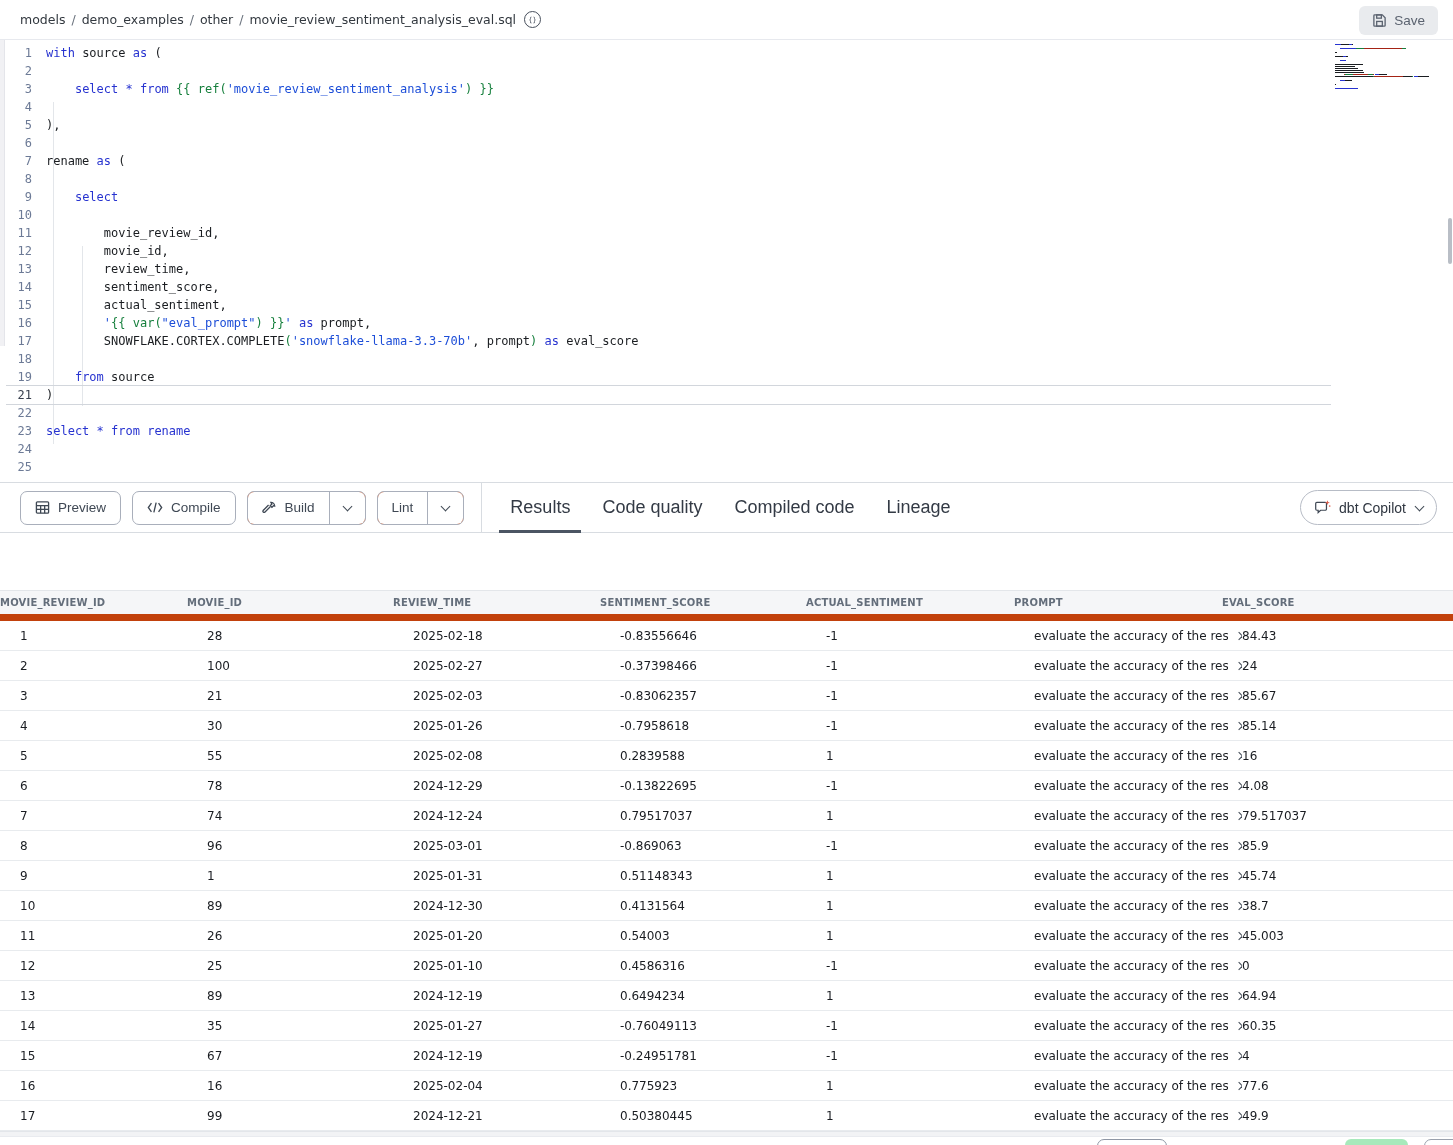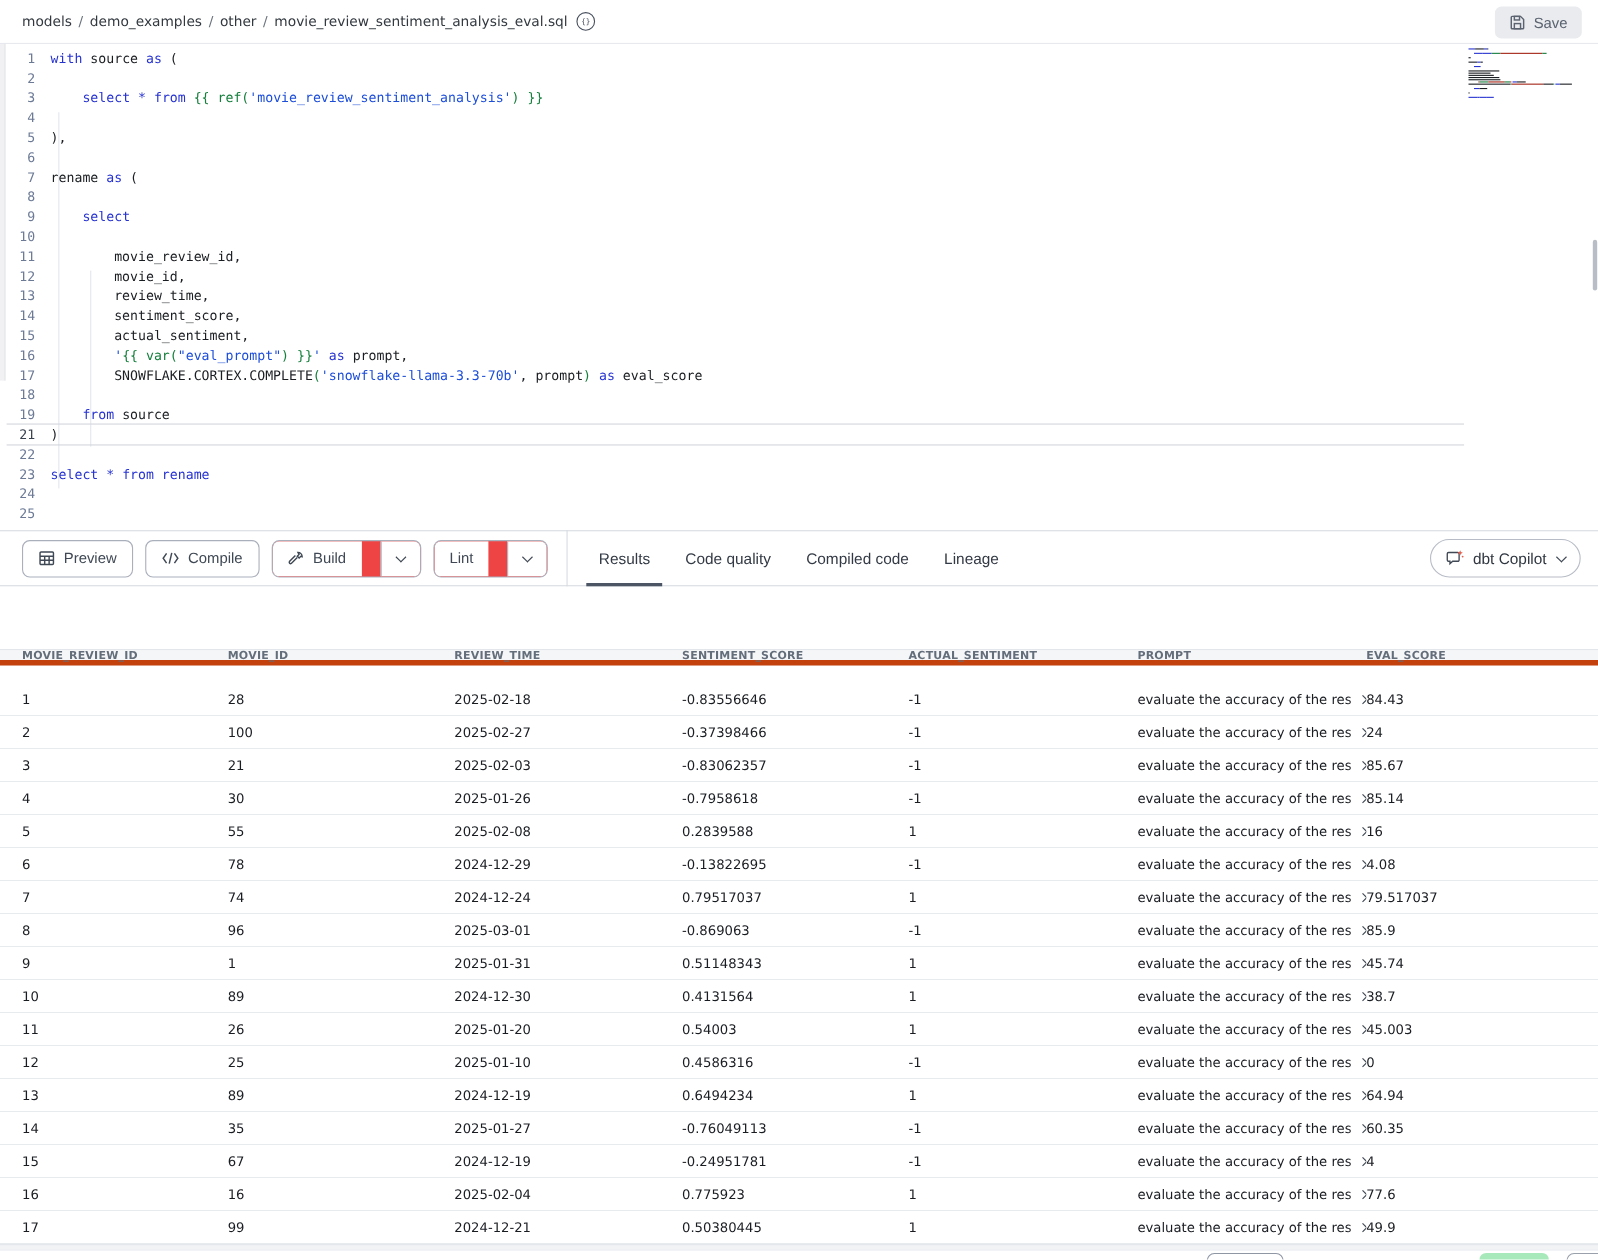--- a/index.html
+++ b/index.html
@@ -53,51 +53,51 @@
 
   
   .toolbar { position:absolute; left:0; top:482px; width:1453px; height:51px;
     background:#fff; border-top:1px solid #d8dce1; border-bottom:1px solid #d8dce1;
     display:flex; align-items:center; }
   .tb-btn { height:34px; border:1px solid #a9afbb; border-radius:7px; background:#fff;
     color:#3f4854; font-size:13.5px; display:flex; align-items:center; gap:8px;
     padding:0 14px; cursor:pointer; font-family:"Liberation Sans", sans-serif; }
   .tb-btn svg { display:block; }
   .tb-split { display:flex; height:34px; border:1px solid #a9afbb; border-radius:7px;
-    overflow:hidden; background:#ef4444;gap:17px; }
+    overflow:hidden; background:#c2410c; }
   .tb-split .main { border:none; border-radius:0; height:32px; }
   .tb-split .arrow { width:36px; height:32px; border:none; border-left:1px solid #a9afbb;
     background:#fff; display:flex; align-items:center; justify-content:center; cursor:pointer; }
   .chev { width:7px; height:7px; border-right:1.6px solid #3f4854;
     border-bottom:1.6px solid #3f4854; transform:rotate(45deg); margin-top:-3px; }
   .tb-divider { width:1px; height:51px; background:#d8dce1; margin-left:17px; }
   .tabs { display:flex; height:51px; margin-left:12px; }
   .tab { position:relative; padding:0 16px; display:flex; align-items:center;
-    font-size:14px; color:#333a45; cursor:pointer;justify-content:flex-end; }
+    font-size:18px; color:#333a45; cursor:pointer;justify-content:flex-end; }
   .tab.active::after { content:""; position:absolute; left:5px; right:5px; bottom:0;
     height:3px; background:#4b5563; }
   .copilot-btn { position:absolute; right:16px; top:490px; height:35px; padding:0 13px;
     border:1px solid #b7bcc6; border-radius:18px; background:#fff; color:#2f3640;
     font-size:14px; display:flex; align-items:center; gap:8px; cursor:pointer;
     font-family:"Liberation Sans", sans-serif; }
 
   
   .meta-row { position:absolute; left:0; top:533px; width:1453px; height:57px;
     display:flex; align-items:center; background:#fff; font-size:14px; color:#20242b; }
   .meta-left { margin-left:14px; display:flex; align-items:center; gap:8px; }
   .pipe { color:#8a919c; }
   .link { color:#15707e; cursor:pointer; }
   .meta-change { margin-left:25px; }
   .meta-download { position:absolute; right:16px; }
 
   
-  .grid-head { position:absolute; left:0; top:590px; width:1453px; height:15px;
-    background:#f5f6f8; border-top:1px solid #e3e6ea; border-bottom:5px solid #c2410c;
+  .grid-head { position:absolute; left:0; top:590px; width:1453px; height:31px;
+    background:#f5f6f8; border-top:1px solid #e3e6ea; border-bottom:7px solid #c2410c;
     display:grid; grid-template-columns:187px 206px 207px 206px 208px 208px 1fr;
-    align-items:center; padding-left:20px;
+    align-items:center; 
     font-family:"DejaVu Sans", sans-serif; font-size:10px; font-weight:bold;
     color:#646e7b; letter-spacing:.2px; }
   .grid-body { position:absolute; left:0; top:621px; width:1453px; height:510px;
     overflow:hidden; }
   .grow { display:grid; grid-template-columns:187px 206px 207px 206px 208px 208px 1fr;
     height:30px; align-items:center; padding-left:20px;
     border-bottom:1px solid #e8ebee; font-family:"DejaVu Sans", sans-serif;
     font-size:12px; color:#191c21; background:#fff; }
   .prompt-cell { display:flex; align-items:center; gap:8px; overflow:hidden; }
   .prompt-text { white-space:nowrap; overflow:hidden; }

